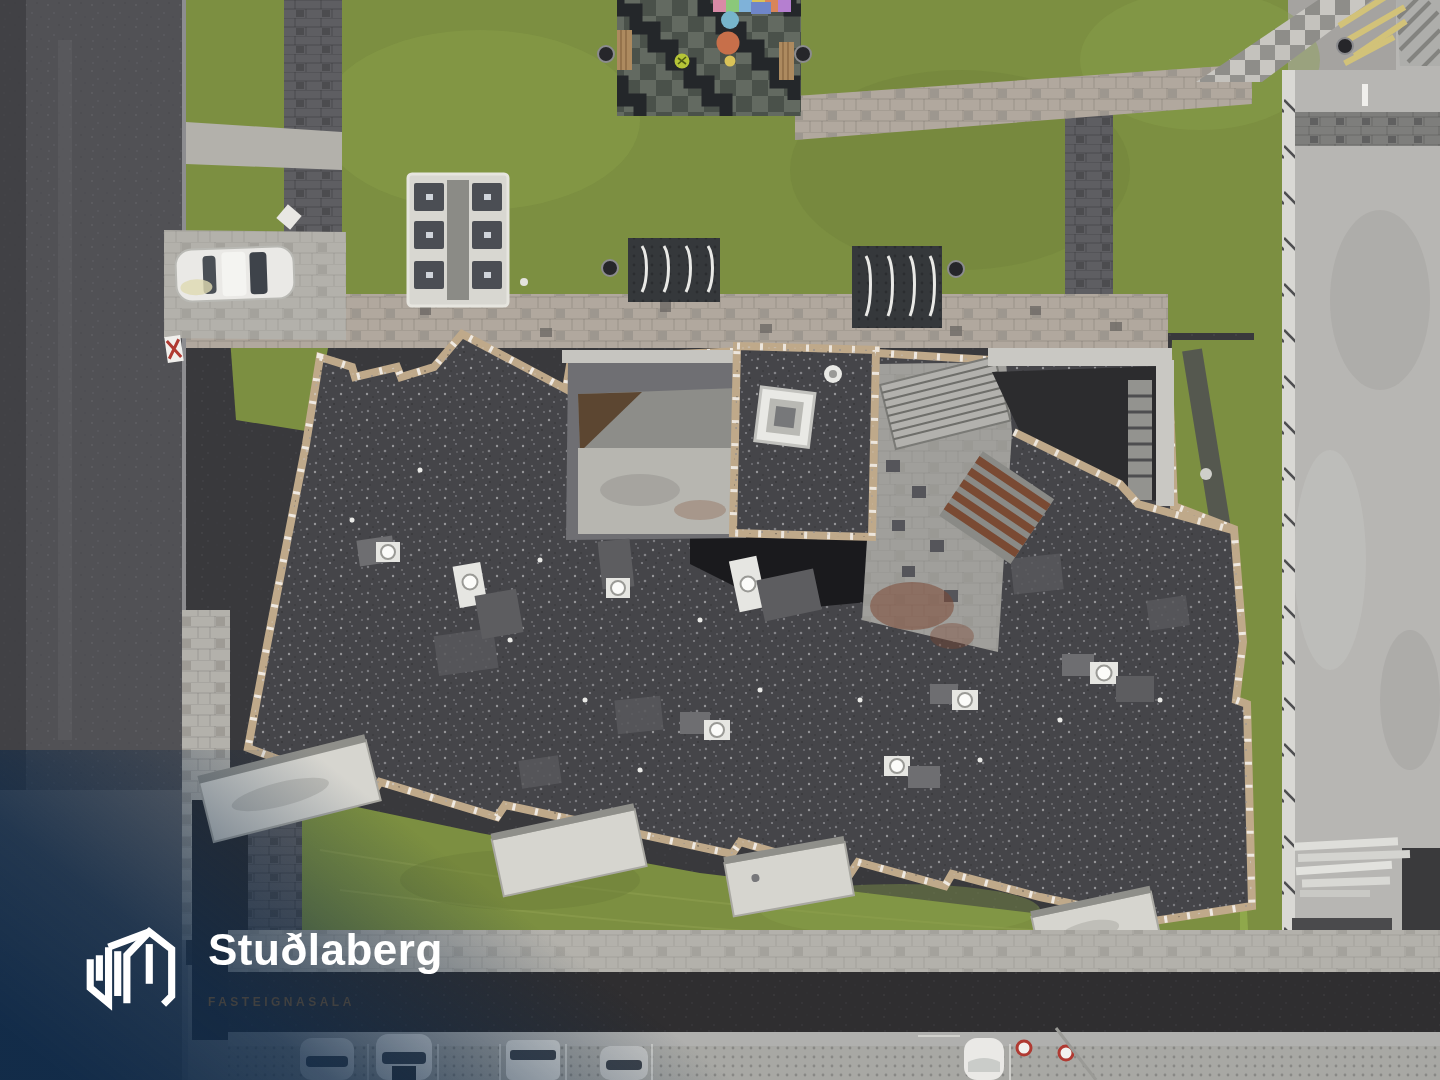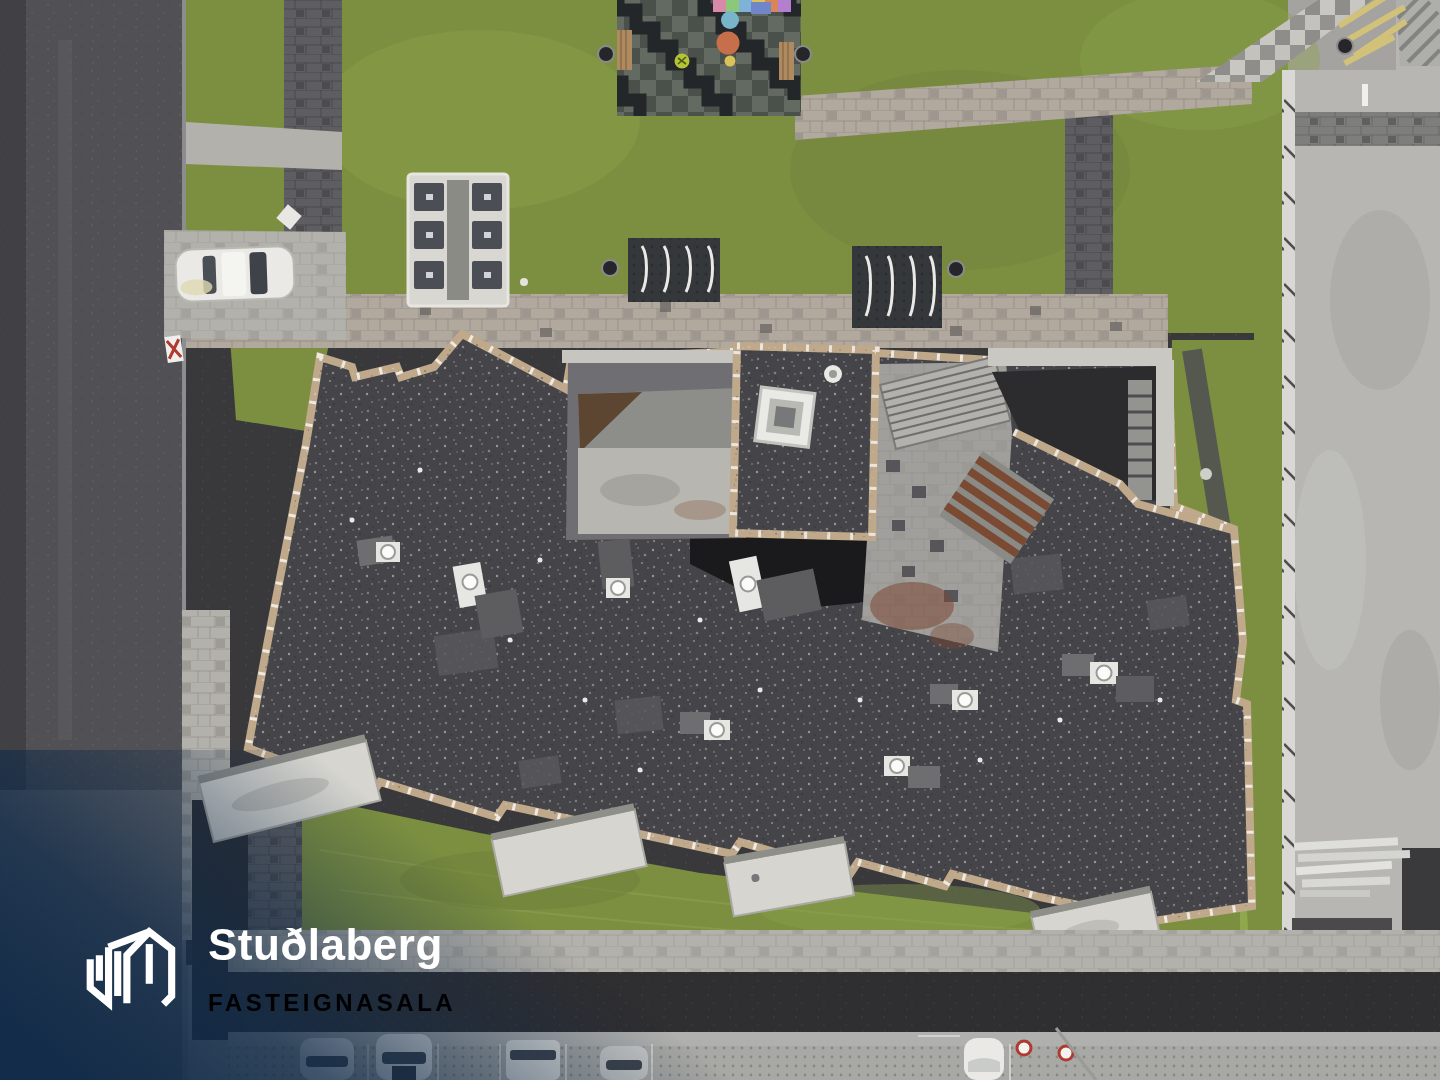--- a/index.html
+++ b/index.html
@@ -1,24 +1,24 @@
 <!DOCTYPE html>
 <html><head>
 <meta charset="utf-8">
 <style>
   html,body{margin:0;padding:0;background:#222;}
   #stage{position:relative;width:1440px;height:1080px;overflow:hidden;background:#9b9b98;
          font-family:"Liberation Sans","DejaVu Sans",sans-serif;}
   #scene{position:absolute;left:0;top:0;}
   .brand-gradient{position:absolute;left:0;bottom:0;width:760px;height:330px;pointer-events:none;
     background:linear-gradient(38deg, rgba(16,42,72,.97) 6%, rgba(16,42,72,.78) 28%, rgba(16,42,72,0) 62%);}
-  .logo{position:absolute;left:78px;top:922px;display:flex;align-items:flex-start;gap:18px;}
+  .logo{position:absolute;left:78px;top:922px;display:flex;align-items:center;gap:18px;}
   .logo-mark{width:112px;height:92px;}
   .logo-text .name{color:#fff;font-size:44px;font-weight:800;letter-spacing:.5px;line-height:1.05;}
-  .logo-text .tagline{color:#000000;font-size:24px;font-weight:700;letter-spacing:3.5px;margin-top:21px;}
+  .logo-text .tagline{color:#404040;font-size:12px;font-weight:700;letter-spacing:3.5px;margin-top:21px;}
 </style>
 </head>
 <body>
 
 <div id="stage">
 <svg id="scene" width="1440" height="1080" viewBox="0 0 1440 1080">
   <defs>
     <pattern id="patGravel" width="26" height="26" patternUnits="userSpaceOnUse">
       <circle cx="3" cy="4" r="1.2" fill="#d8d8da" opacity=".55"></circle>
           <circle cx="14" cy="2" r=".9" fill="#9a9aa0" opacity=".6"></circle>

